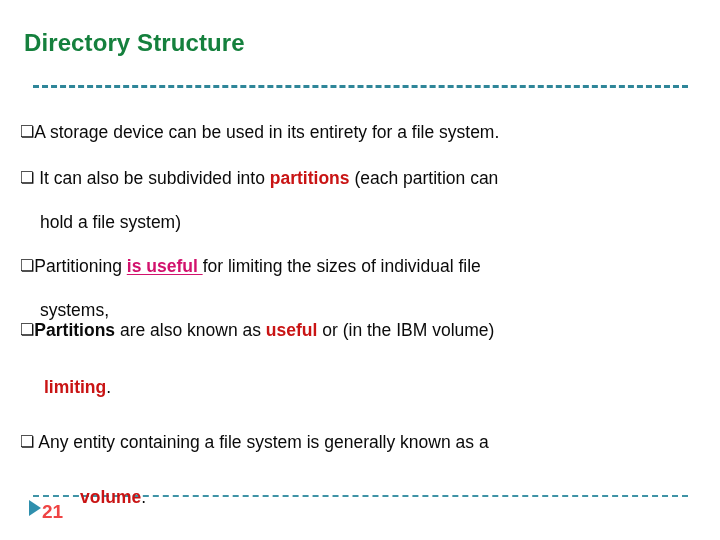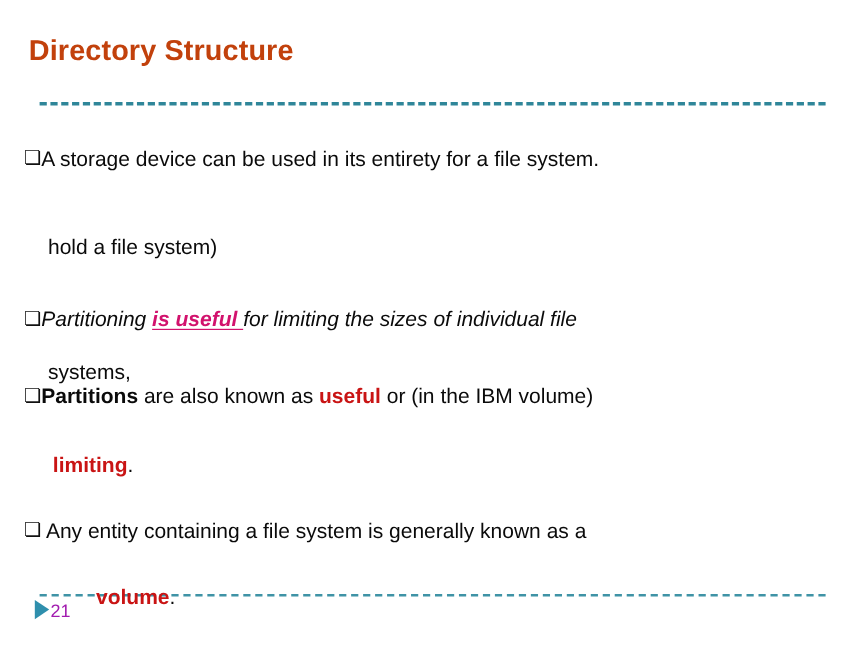--- a/index.html
+++ b/index.html
@@ -22,21 +22,21 @@
     background: #ffffff;
   }
 
   
   .slide-title {
     position: absolute;
     left: 24px;
     top: 29px;
     font-size: 24px;
     font-weight: bold;
-    color: #c2410c;
+    color: #15803d;
     letter-spacing: 0.1px;
     white-space: nowrap;
   }
 
   
   .rule {
     position: absolute;
     left: 33px;
     width: 655px;
     height: 0;
@@ -74,22 +74,22 @@
     top: -1px;
   }
 
   .red      { color: #c91414; font-weight: bold; }
   .magenta  { color: #d2126d; font-weight: bold; text-decoration: underline; text-underline-offset: 2px; }
   .bold     { font-weight: bold; color: #0a0a0a; }
 
   
   .l1 { left: 20px;  top: 124px; }
   .l2 { left: 20px;  top: 170px; }
-  .l3 { left: 40px;  top: 198px; }
-  .l4 { left: 20px;  top: 258px; font-style: italic; }
+  .l3 { left: 40px;  top: 214px; }
+  .l4 { left: 20px;  top: 258px; }
   .l5 { left: 40px;  top: 302px; }
   .l6 { left: 20px;  top: 322px; }
   .l7 { left: 44px;  top: 379px; }
   .l8 { left: 20px;  top: 434px; }
   .l9 { left: 38px;  top: 489px; margin-left: 42px; }
 
   
   .page-marker {
     position: absolute;
     left: 29px;
@@ -104,39 +104,40 @@
     width: 0;
     height: 0;
     border-left: 12px solid #2f8fad;
     border-top: 8px solid transparent;
     border-bottom: 8px solid transparent;
   }
   .page-num {
     position: absolute;
     left: 13px;
     top: 4px;
-    font-size: 15px;
-    font-weight: normal;
-    color: #a21caf;
+    font-size: 19px;
+    font-weight: bold;
+    color: #ef4444;
     font-family: "Liberation Sans", sans-serif;
   }
 </style>
 </head>
 <body>
 
 <div class="slide">
 
   <div class="slide-title">Directory Structure</div>
 
   <div class="rule rule-top"></div>
 
   <div class="body-area">
 
     <div class="line l1"><span class="bullet">❏</span><span>A storage device can be used in its entirety for a file system.</span></div>
 
+    <div class="line l2"><span class="bullet">❏</span><span> It can also be subdivided into  </span><span class="red">partitions</span><span>  (each partition can</span></div>
 
     <div class="line l3">hold a file system)</div>
 
     <div class="line l4"><span class="bullet">❏</span><span>Partitioning </span><span class="magenta">is useful </span><span>for limiting the sizes of individual file</span></div>
 
     <div class="line l5">systems,</div>
 
     <div class="line l6"><span class="bullet">❏</span><span class="bold">Partitions</span><span> are also known as </span><span class="red">useful</span><span> or (in the IBM volume)</span></div>
 
     <div class="line l7"><span class="red">limiting</span><span>.</span></div>

